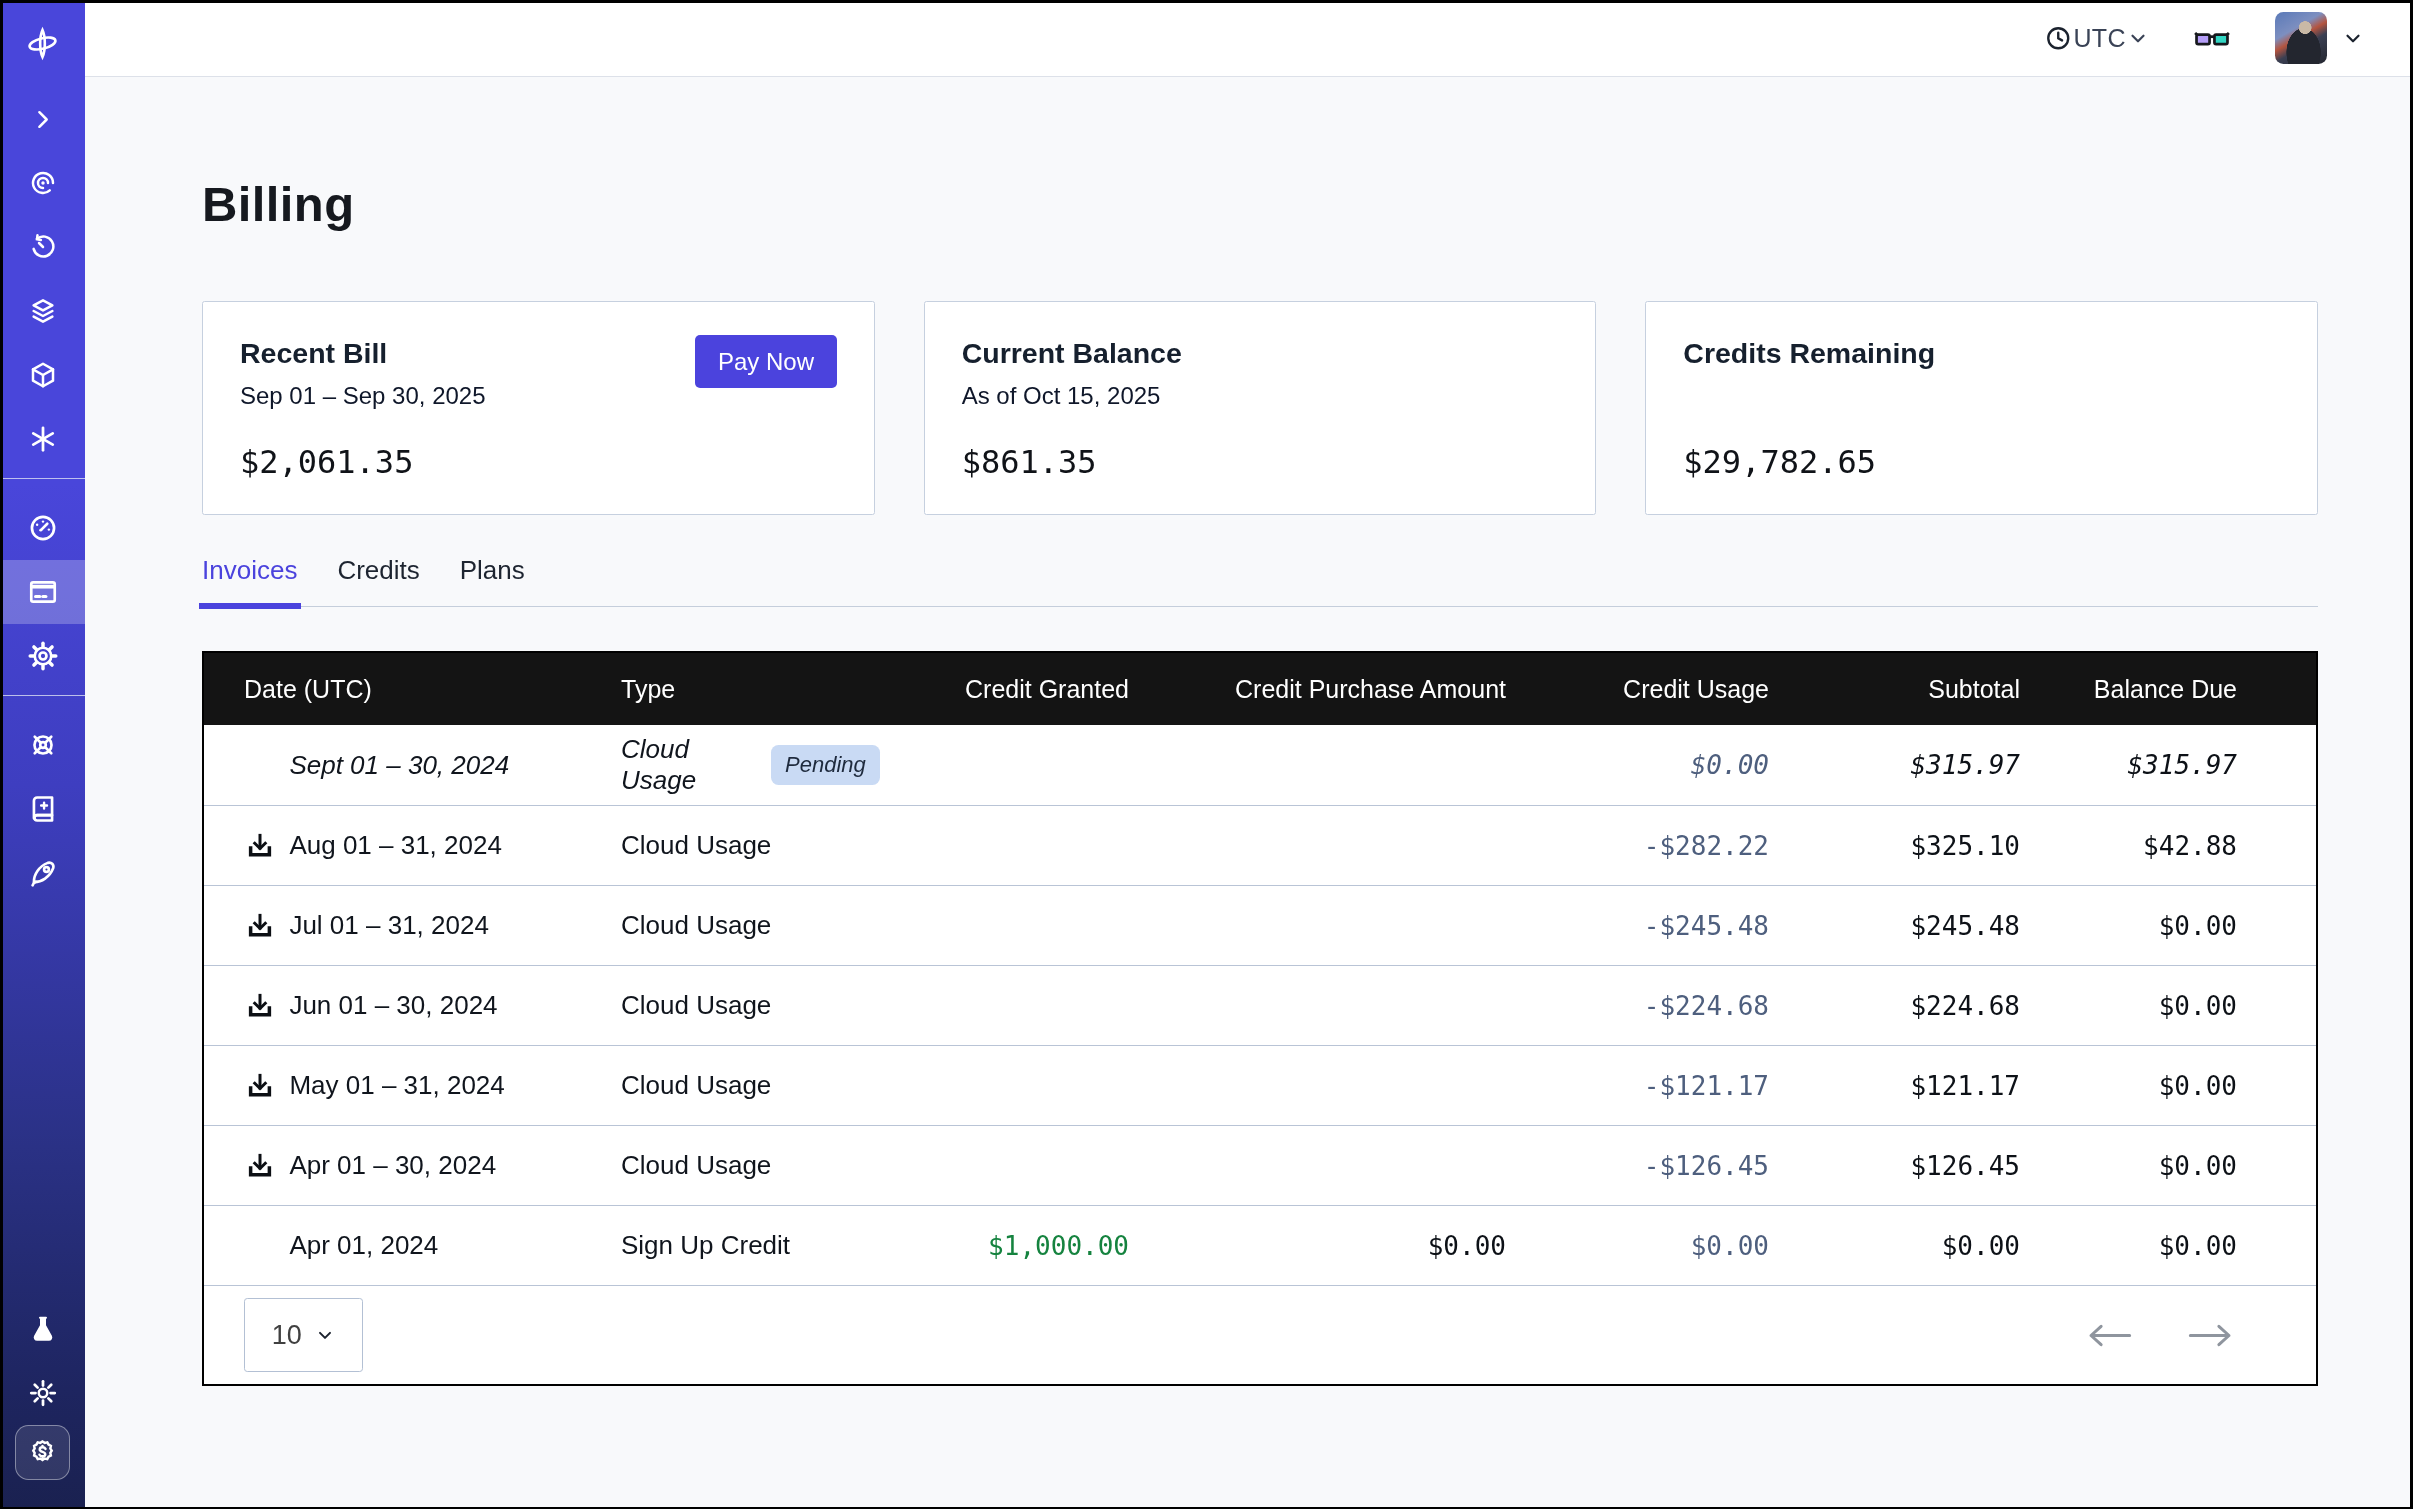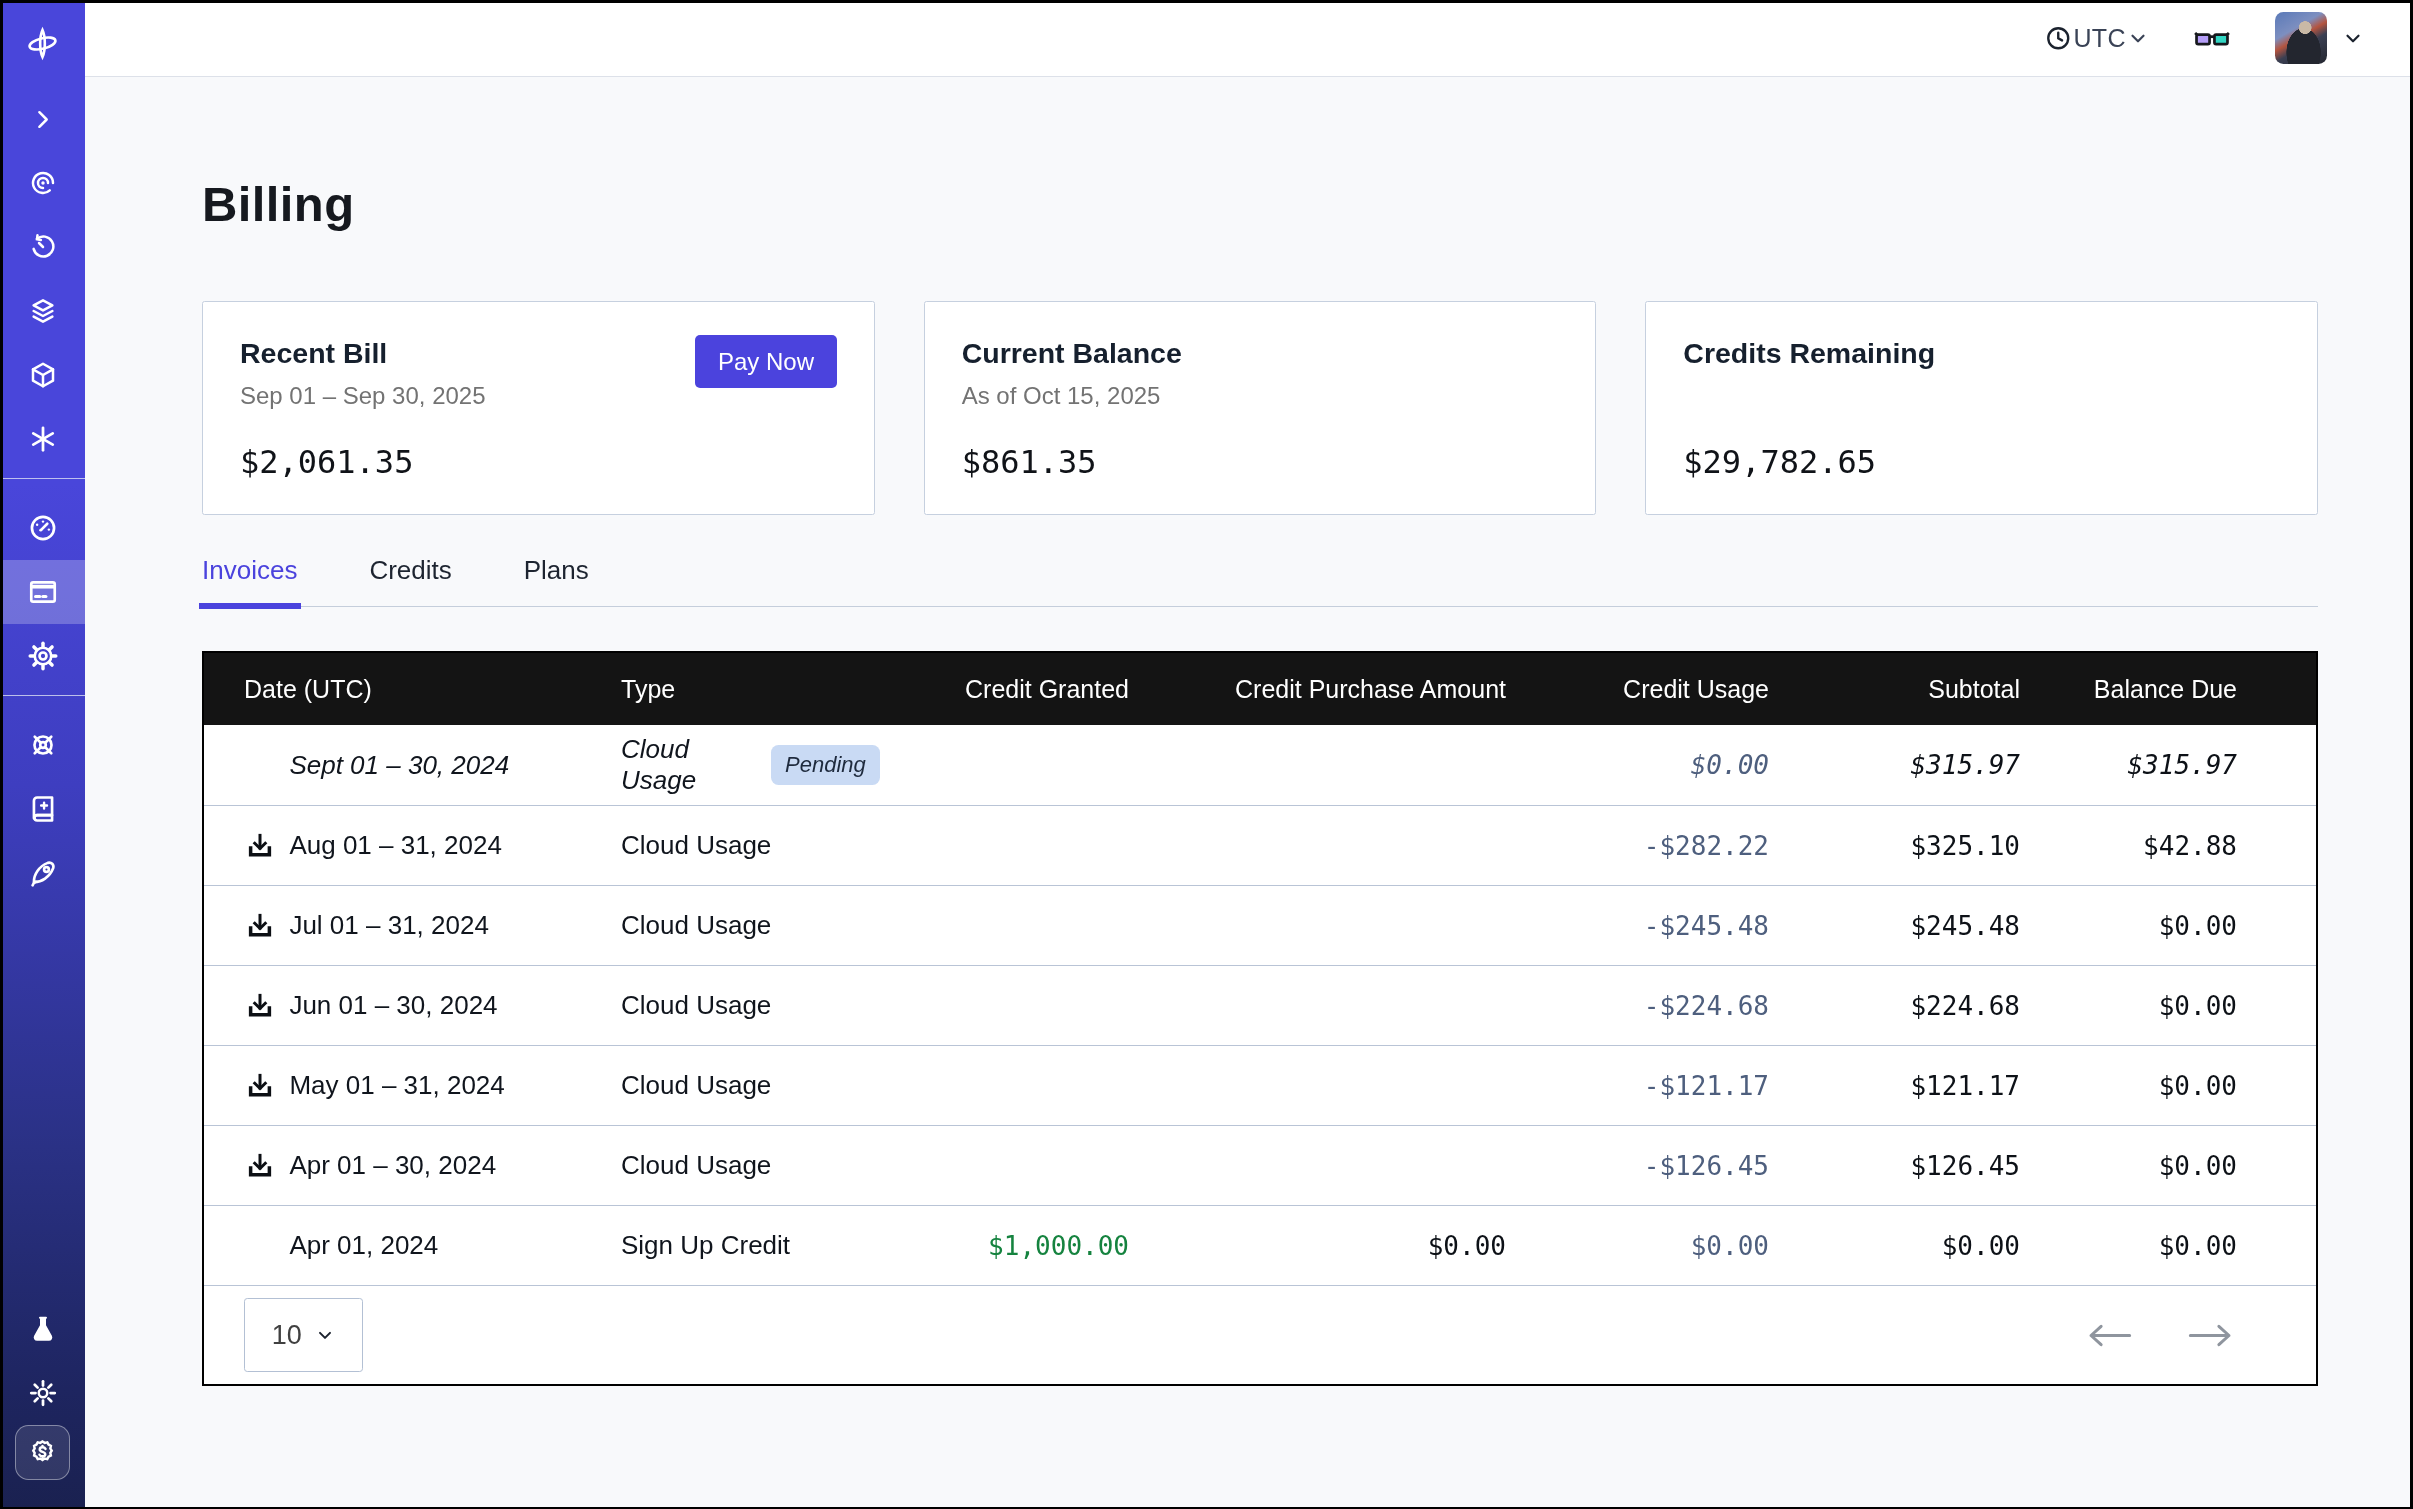--- a/index.html
+++ b/index.html
@@ -45,29 +45,29 @@
   .content { flex:1; overflow:hidden; padding:0 95px 0 117px; }
   .page-title { margin-top:99px; font-size:49px; font-weight:600; color:#16191f; letter-spacing:0.4px; }
 
   
   .cards { margin-top:69px; display:grid; grid-template-columns:1fr 1fr 1fr; gap:49px; }
   .card {
     background:#fff; border:1.7px solid #c6d0df; border-radius:2.5px; height:214px;
     padding:35px 37px 33px 37px; position:relative; display:flex; flex-direction:column;
   }
   .card-title { font-size:28.5px; font-weight:600; color:#16202e; }
-  .card-sub { font-size:24px; color:#737373; margin-top:11.7px; min-height:28.5px; }
+  .card-sub { font-size:24px; color:#0f172a; margin-top:11.7px; min-height:28.5px; }
   .card-amount { margin-top:auto; font-family:"DejaVu Sans Mono", monospace; font-size:32px; color:#101318; }
   .pay-btn {
     position:absolute; top:33px; right:37px; background:#4B43DD; color:#fff; border:none; border-radius:5px;
     font-family:"Liberation Sans", sans-serif; font-size:24px; padding:12.6px 22.6px; cursor:pointer;
   }
 
   
-  .tabs { margin-top:40px; display:flex; gap:72px; border-bottom:1.7px solid #c5cedb; }
+  .tabs { margin-top:40px; display:flex; gap:40px; border-bottom:1.7px solid #c5cedb; }
   .tab { font-size:26px; color:#1d2430; padding-bottom:20px; position:relative; cursor:pointer; }
   .tab.active { color:#4B43DD; }
   .tab.active::after { content:""; position:absolute; left:-3.3px; right:-3.3px; bottom:-3.3px; height:5.9px; background:#4B43DD; }
 
   
   .table { margin-top:44px; background:#fff; border:2.5px solid #000; }
   .tr, .thead { display:grid; grid-template-columns:377px 259px 249px 377px 263px 251px 217px;
     padding:0 82px 0 40px; align-items:center; }
   .thead { background:#141414; color:#fff; height:72px; font-size:25px; font-weight:500; }
   .th.num { text-align:right; }

